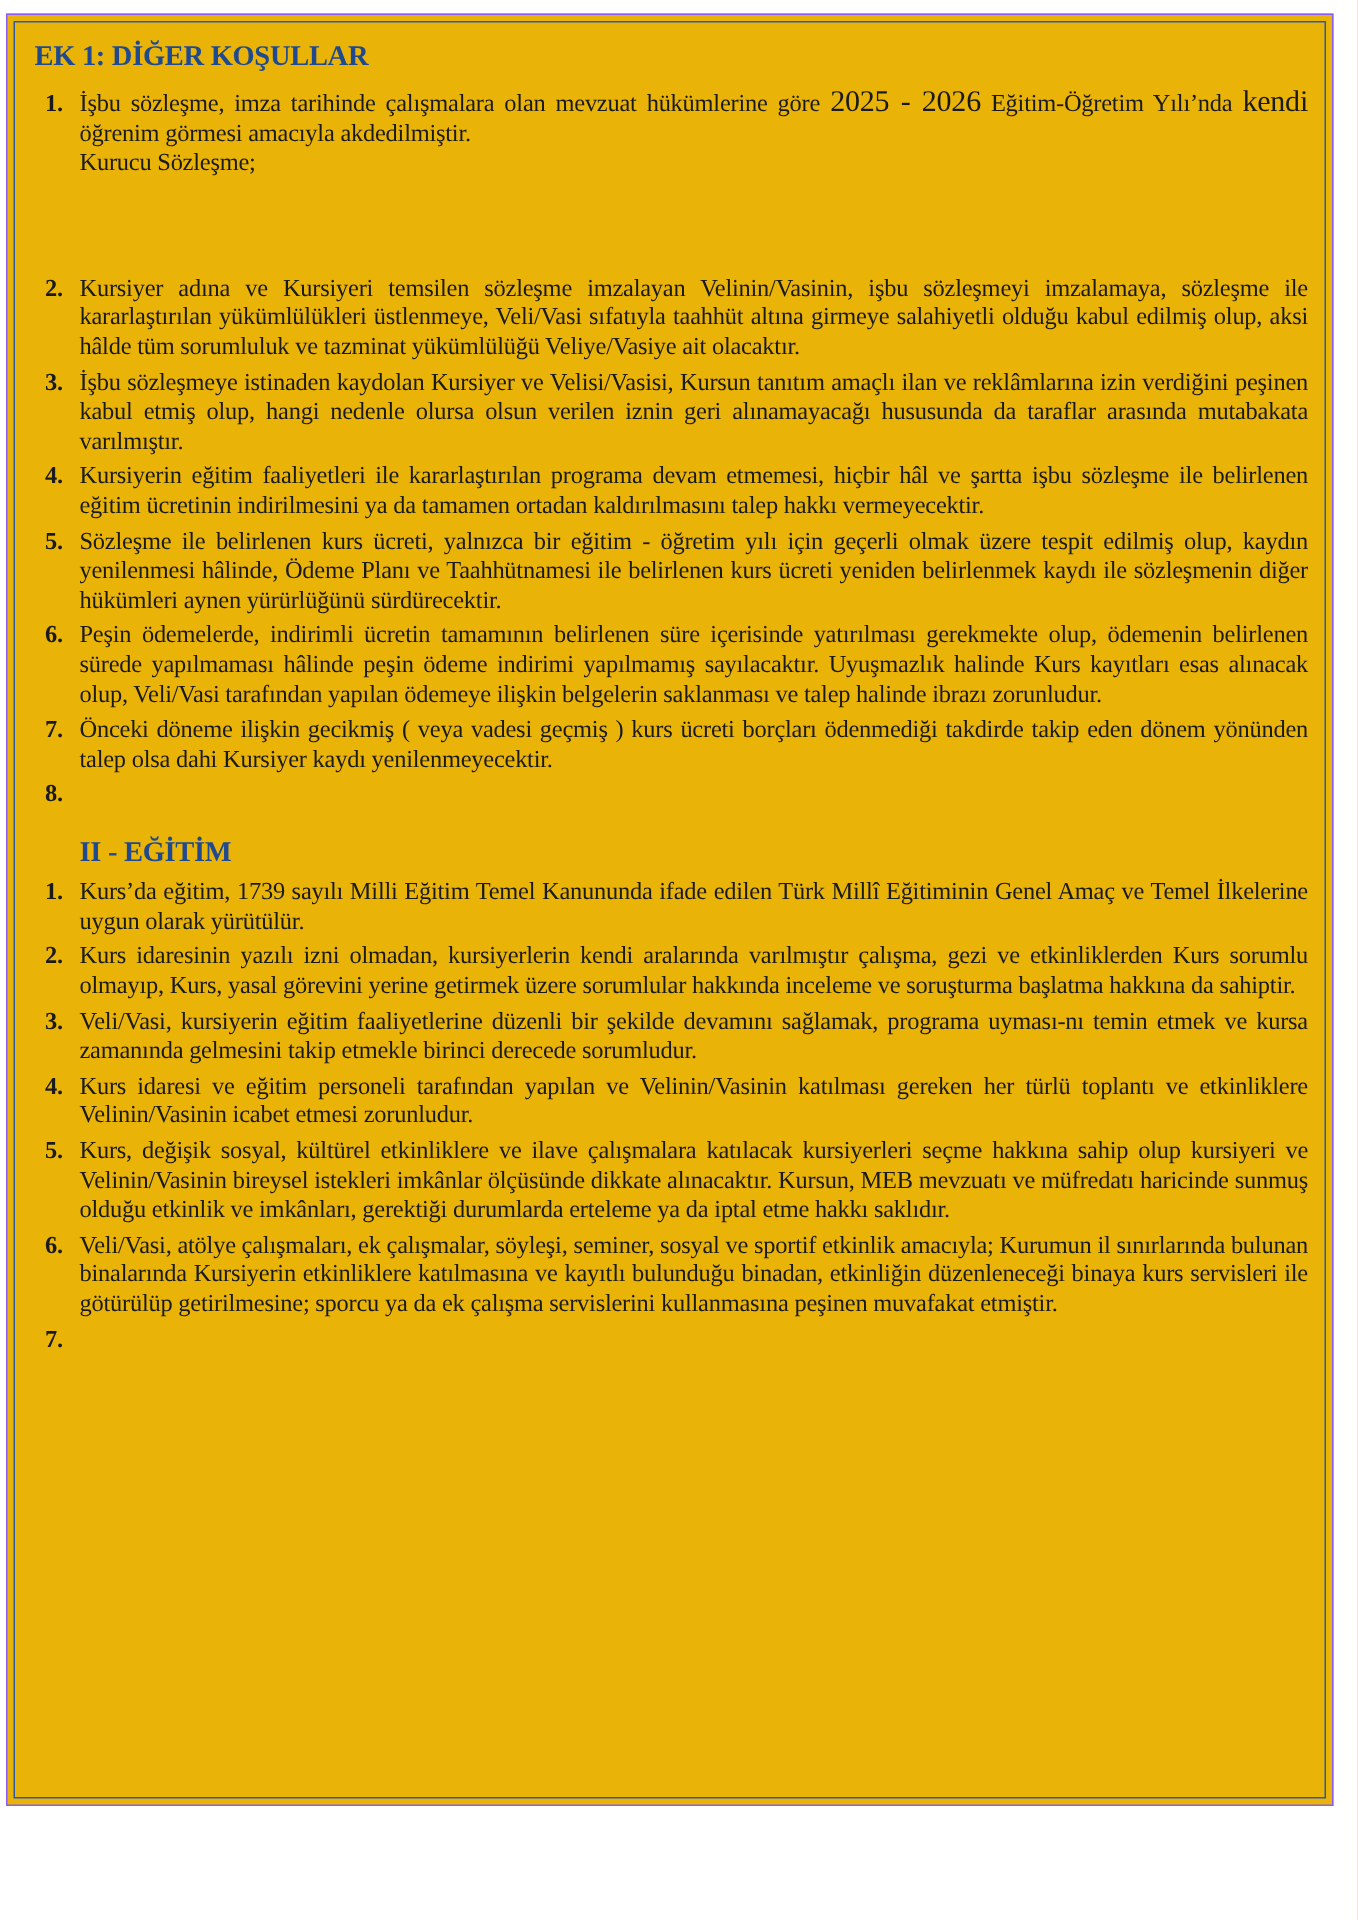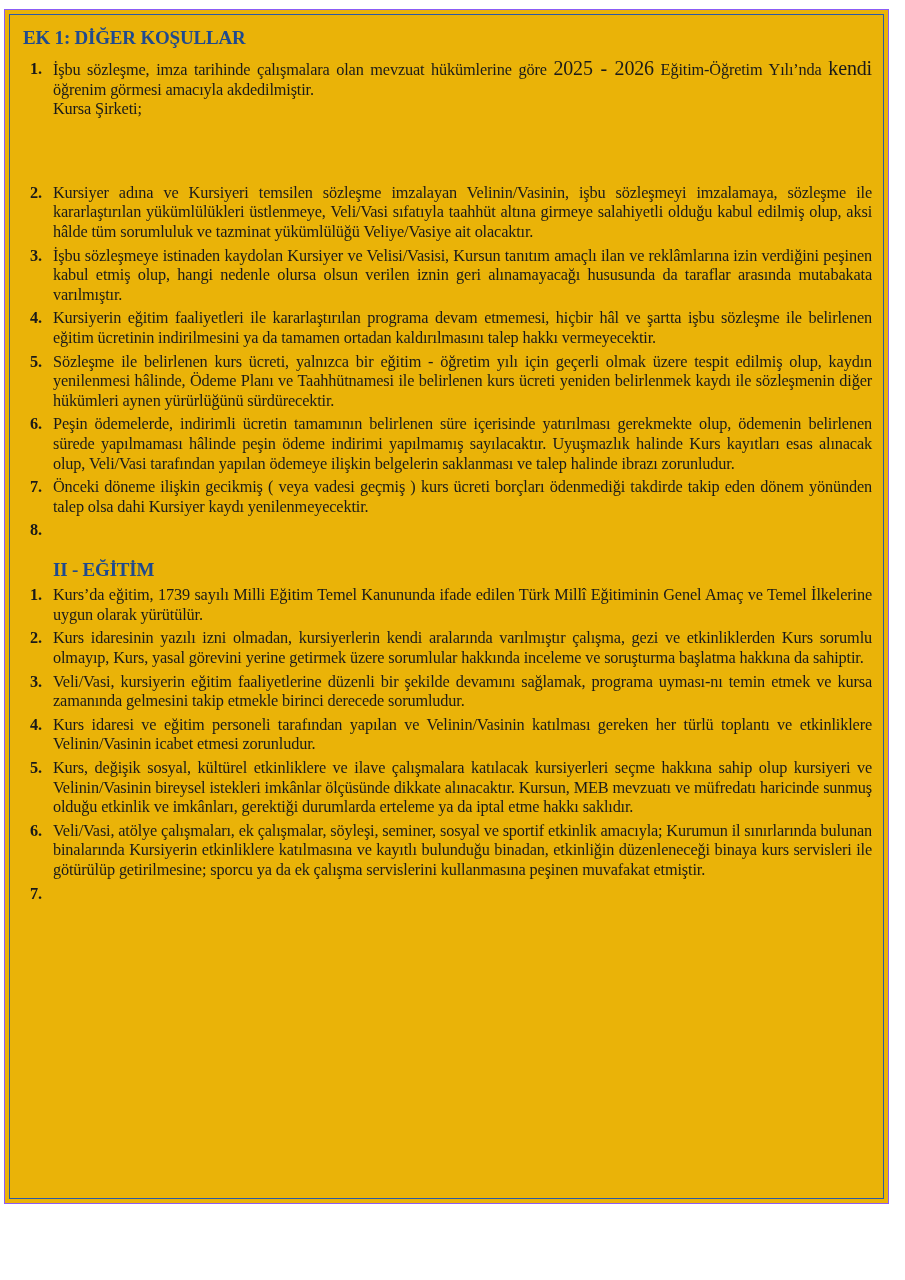--- a/index.html
+++ b/index.html
@@ -91,21 +91,21 @@
 <div class="frame-outer">
   <div class="frame-inner"></div>
 
   <div class="content">
     <h1 class="doc-title">EK 1: DİĞER KOŞULLAR</h1>
 
     <ol class="list">
       <li class="item">
         <span class="num">1.</span>
         <span><span>İşbu sözleşme, imza tarihinde çalışmalara olan mevzuat hükümlerine göre </span><span class="bold-large">2025 - 2026</span><span> Eğitim-Öğretim Yılı’nda </span><span class="bold-large">kendi</span><span> öğrenim görmesi amacıyla akdedilmiştir.</span></span>
-        <span class="line">Kursa Şirketi;</span>
+        <span class="line">Kurucu Sözleşme;</span>
       </li>
     </ol>
     <div class="spacer-1"></div>
     <ol class="list">
       <li class="item">
         <span class="num">2.</span>
         <span>Kursiyer adına ve Kursiyeri temsilen sözleşme imzalayan Velinin/Vasinin, işbu sözleşmeyi imzalamaya, sözleşme ile kararlaştırılan yükümlülükleri üstlenmeye, Veli/Vasi sıfatıyla taahhüt altına girmeye salahiyetli olduğu kabul edilmiş olup, aksi hâlde tüm sorumluluk ve tazminat yükümlülüğü Veliye/Vasiye ait olacaktır.</span>
       </li>
       <li class="item">
         <span class="num">3.</span>

